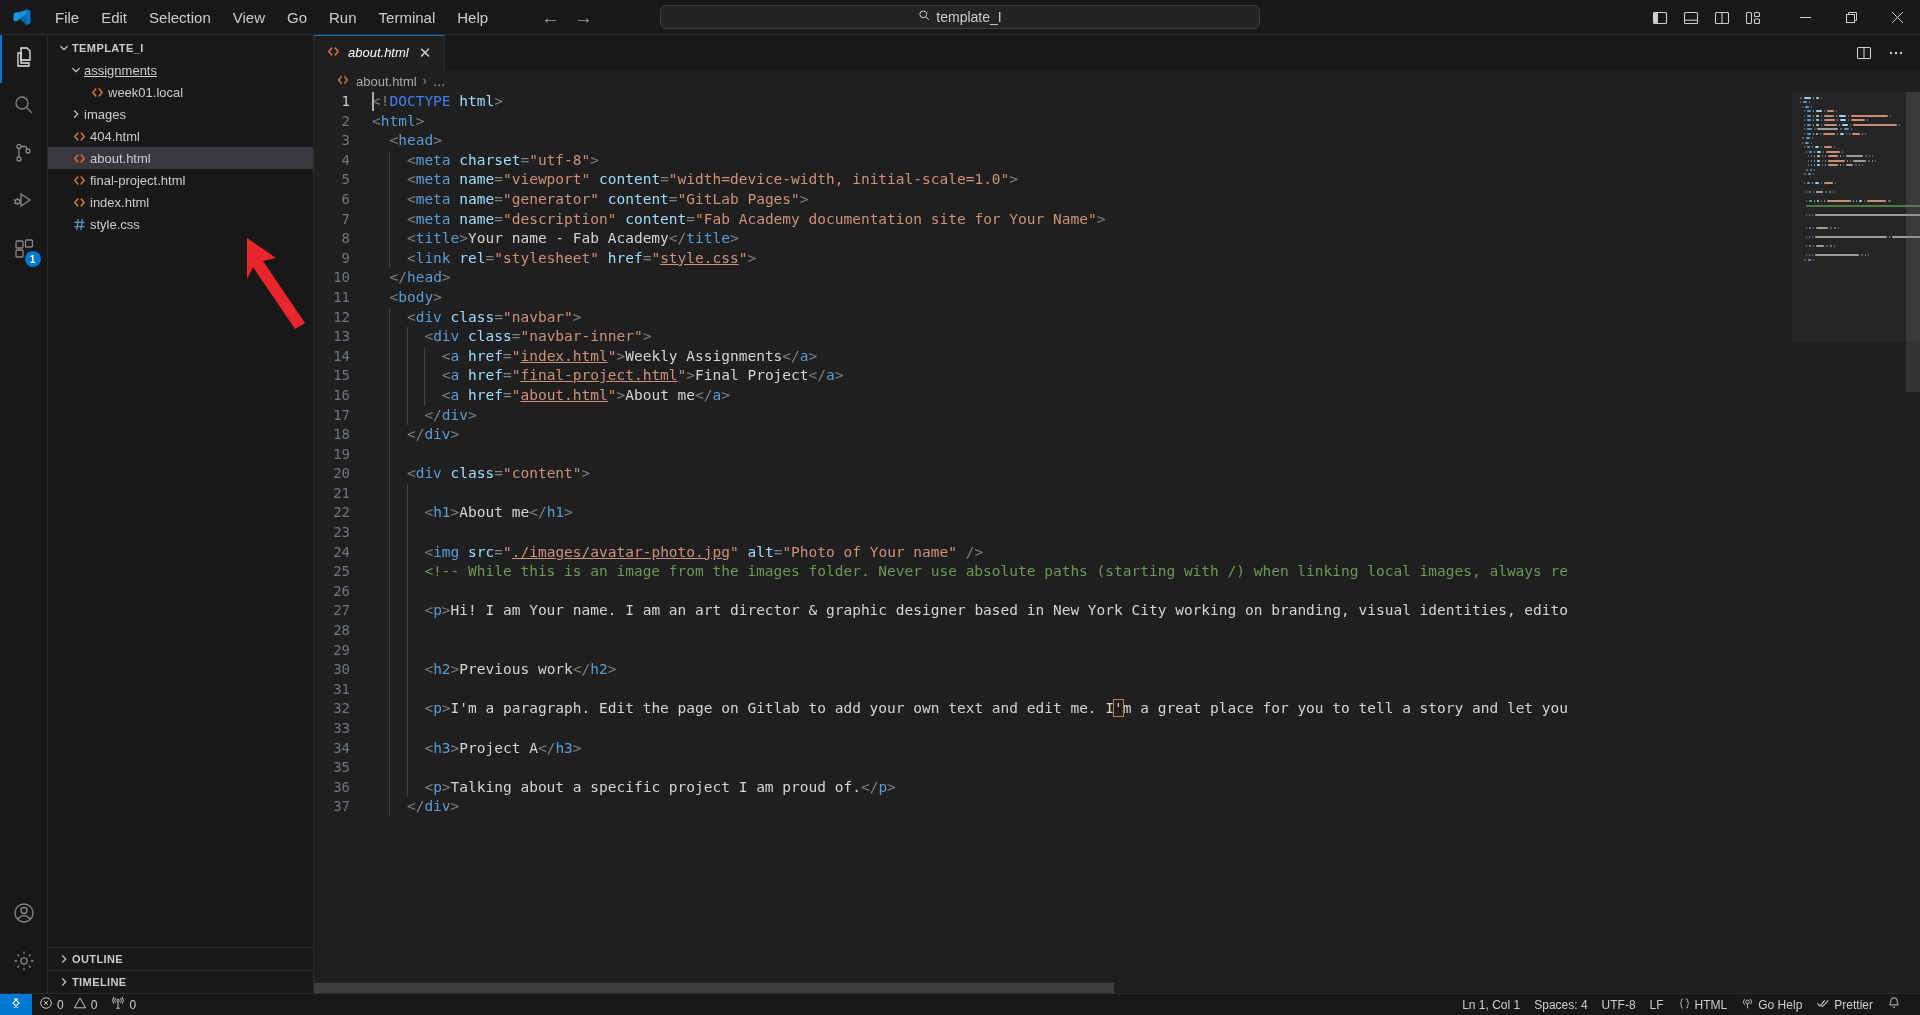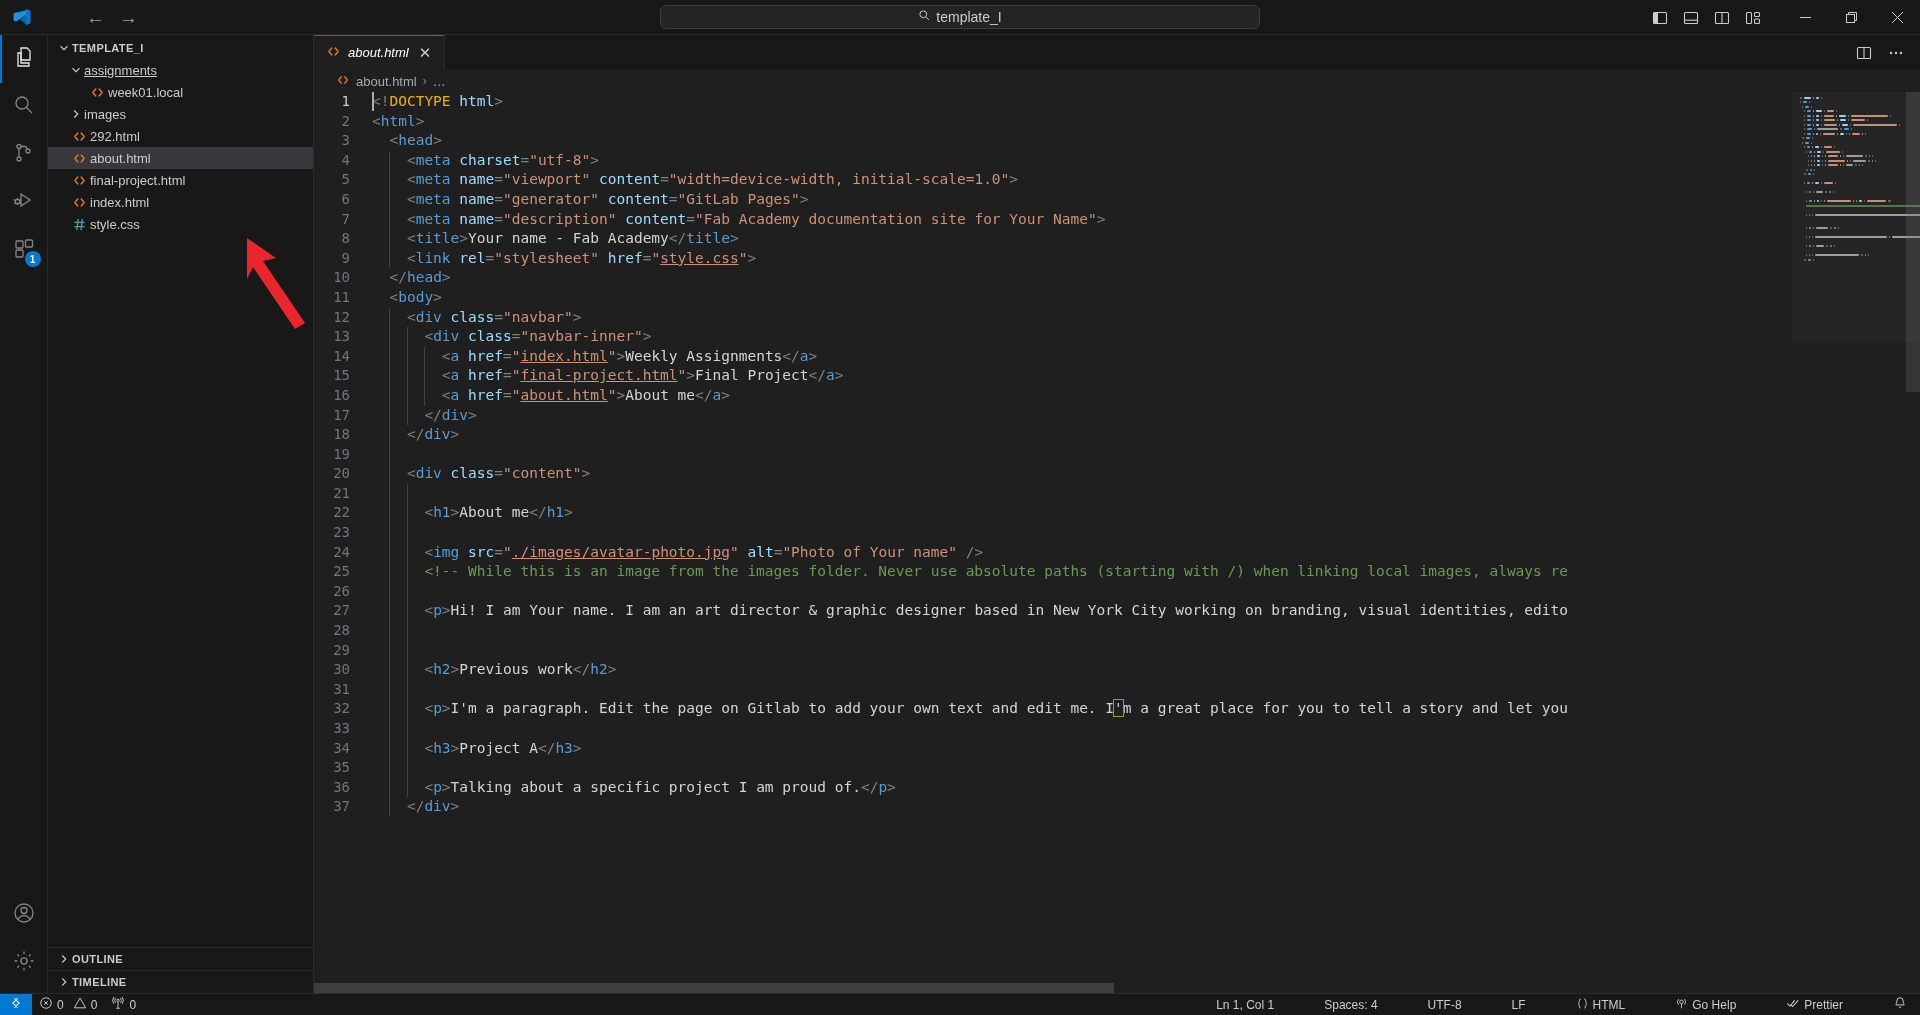--- a/index.html
+++ b/index.html
@@ -127,21 +127,21 @@
   .cline.current .lnum { color: #cccccc; }
   .ctext { position: relative; padding-left: 0; }
   
   .t-tag   { color: #569cd6; }
   .t-attr  { color: #9cdcfe; }
   .t-str   { color: #ce9178; }
   .t-link  { color: #ce9178; text-decoration: underline; }
   .t-txt   { color: #d4d4d4; }
   .t-com   { color: #6a9955; text-align: center; }
   .t-punct { color: #808080; }
-  .t-doct  { color: #eab308; }
+  .t-doct  { color: #3b82f6; }
   .t-brk   { outline: 1px solid #b5892a; }
 
   .cursor {
     position: absolute; width: 2px; height: 19px; background: #aeafad; top: 0; left: 0;
   }
   .indent-guide { position: absolute; top: 0; bottom: 0; width: 1px; background: #404040; }
 
   
   .minimap {
     width: 128px; min-width: 128px; background: #1f1f1f; position: relative; overflow: hidden;
@@ -167,37 +167,47 @@
   
   .statusbar {
     height: 22px; min-height: 22px; background: #181818; display: flex; align-items: center;
     font-size: 12px; color: #cccccc; border-top: 1px solid #2b2b2b;
   }
   .remote-ind {
     background: #0078d4; color: #ffffff; height: 22px; display: flex; align-items: center;
     padding: 0 9px; cursor: default;
   }
   .st-item { display: flex; align-items: center; gap: 4px; padding: 0 7px; height: 22px; cursor: default; }
-  .st-right { margin-left: auto; display: flex; align-items: flex-start; padding-right: 6px; gap: 36px; }
+  .st-right { margin-left: auto; display: flex; align-items: flex-start; padding-right: 12px; }
 
   
   .annot-arrow { position: absolute; pointer-events: none; z-index: 60; }
 </style>
 </head>
 <body>
 
 <div class="app">
 
   <div class="titlebar">
     <div class="vscode-logo">
       <svg width="20" height="20" viewBox="0 0 24 24">
         <path d="M17.5 2.5 22 4.8v14.4l-4.5 2.3-8.3-7.2-4.2 3.2L2 16.3V7.7L5 6.5l4.2 3.2z" fill="#0065a9"></path>
         <path d="M17.5 2.5 22 4.8v14.4l-4.5 2.3V2.5z" fill="#007acc"></path>
         <path d="M5 6.5 2 7.7v8.6l3 1.2 12.5-9.6V4z" fill="#1f9cf0" opacity=".85"></path>
       </svg>
+    </div>
+    <div class="menu">
+      <div class="menu-item">File</div>
+      <div class="menu-item">Edit</div>
+      <div class="menu-item">Selection</div>
+      <div class="menu-item">View</div>
+      <div class="menu-item">Go</div>
+      <div class="menu-item">Run</div>
+      <div class="menu-item">Terminal</div>
+      <div class="menu-item">Help</div>
     </div>
     <div class="nav-arrows">
       <span class="nav-arrow">←</span>
       <span class="nav-arrow">→</span>
     </div>
 
     <div class="cmd-center">
       <span>
         <svg width="13" height="13" viewBox="0 0 16 16" fill="none" stroke="#cccccc" stroke-width="1.2">
           <circle cx="6.5" cy="6.5" r="4.2"></circle>
@@ -364,21 +374,21 @@
           </span>
           <span>images</span>
         </div>
 
         <div class="row" style="padding-left:20px;">
           <span class="ftype">
             <svg width="15" height="15" viewBox="0 0 16 16" fill="none" stroke="#e37933" stroke-width="1.5" stroke-linecap="round" stroke-linejoin="round">
               <path d="M6.2 4.2 3 8l3.2 3.8M9.8 4.2 13 8l-3.2 3.8"></path>
             </svg>
           </span>
-          <span>292.html</span>
+          <span>404.html</span>
         </div>
 
         <div class="row selected" style="padding-left:20px;">
           <span class="ftype">
             <svg width="15" height="15" viewBox="0 0 16 16" fill="none" stroke="#e37933" stroke-width="1.5" stroke-linecap="round" stroke-linejoin="round">
               <path d="M6.2 4.2 3 8l3.2 3.8M9.8 4.2 13 8l-3.2 3.8"></path>
             </svg>
           </span>
           <span>about.html</span>
         </div>

